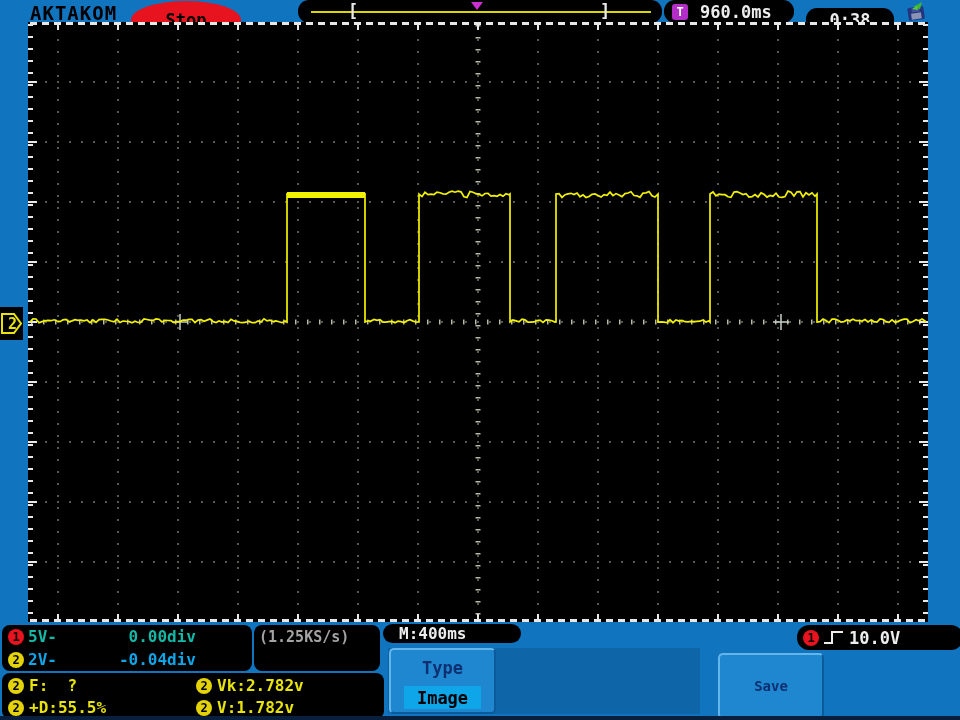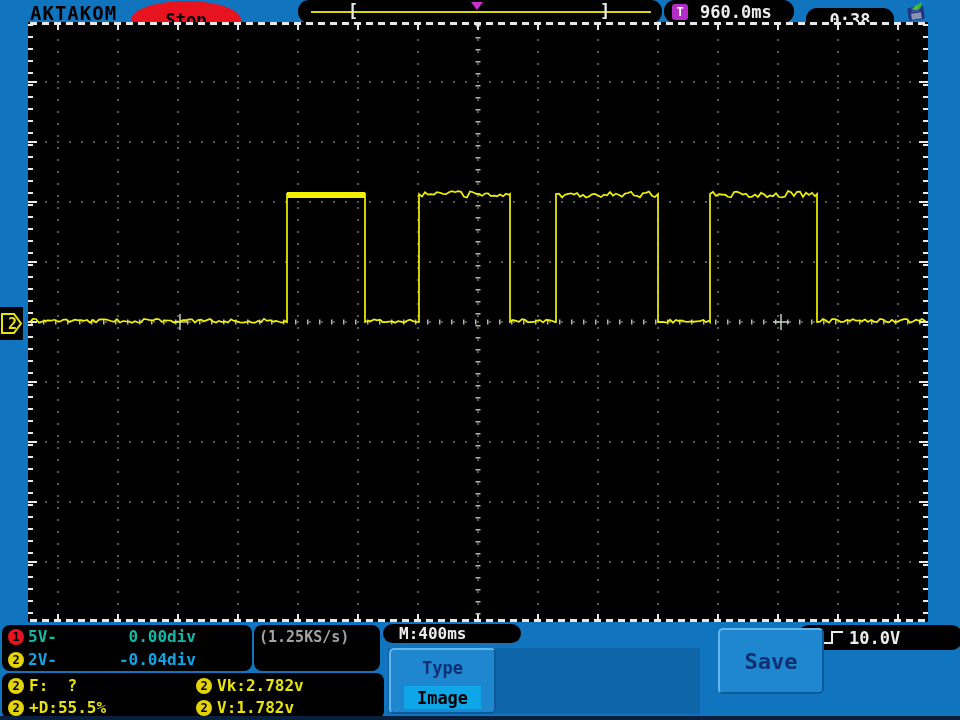--- a/index.html
+++ b/index.html
@@ -48,22 +48,22 @@
   .mcell{position:absolute;display:flex;align-items:center;gap:5px;height:21px;}
   .mtext{color:#e8e308;font-size:16px;font-weight:bold;white-space:pre;}
   .menustrip{left:388px;top:648px;width:312px;height:66px;background:#0e66a8;}
   .softbtn{background:#1f86d0;border:2px solid;border-color:#63b5ea #0d5a9a #0d5a9a #63b5ea;
     border-radius:5px;box-sizing:border-box;}
   .typebtn{left:389px;top:648px;width:107px;height:66px;}
   .typelabel{position:absolute;top:8px;width:100%;text-align:center;color:#0e3070;
     font-size:17px;font-weight:bold;}
   .imagebox{position:absolute;left:13px;top:36px;width:77px;height:23px;background:#0ea5e9;
     display:flex;align-items:center;justify-content:center;color:#000;font-size:17px;font-weight:bold;}
-  .savebtn{left:718px;top:628px;width:106px;height:66px;display:flex;align-items:center;
-    justify-content:center;color:#0e3070;font-size:22px;font-weight:bold;}
+  .savebtn{left:718px;top:653px;width:106px;height:66px;display:flex;align-items:center;
+    justify-content:center;color:#0e3070;font-size:14px;font-weight:bold;}
   .bottomedge{left:0;top:716px;width:960px;height:4px;background:#081f3d;}
 </style>
 </head>
 <body>
 
 <div class="abs brand">AKTAKOM</div>
 <div class="abs stop-badge">Stop</div>
 
 <div class="abs recbar">
   <div class="recline"></div>

